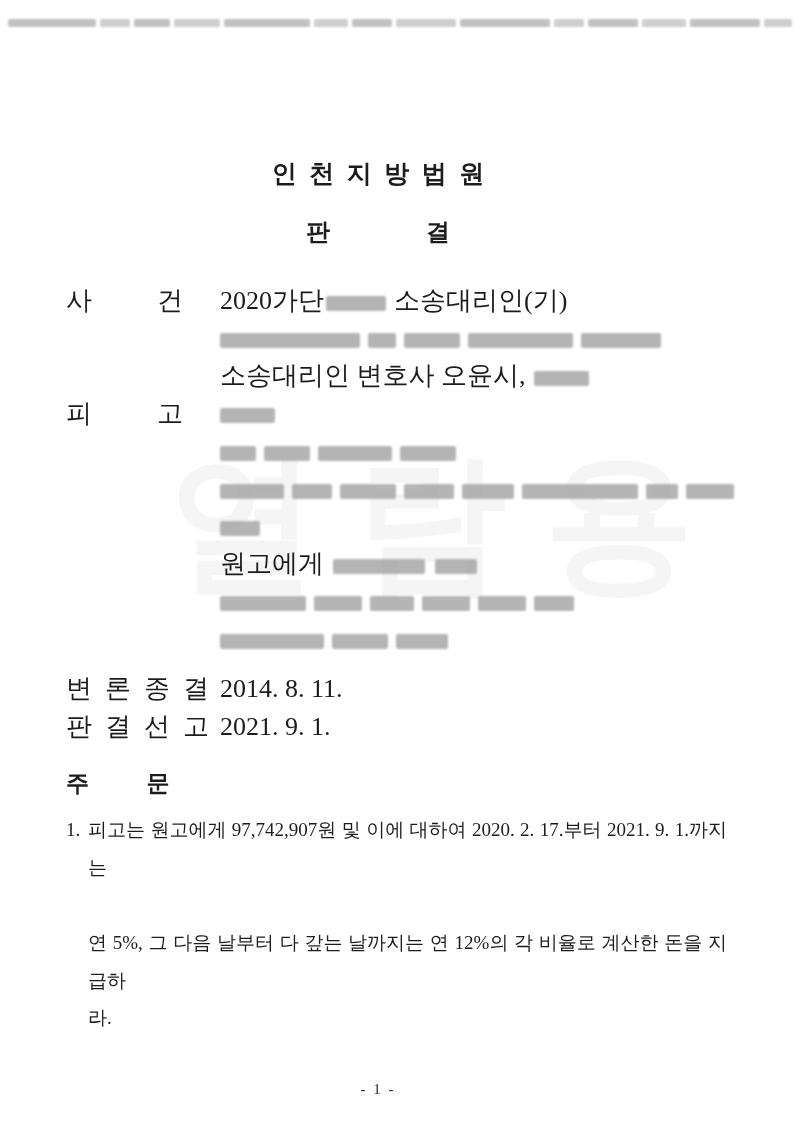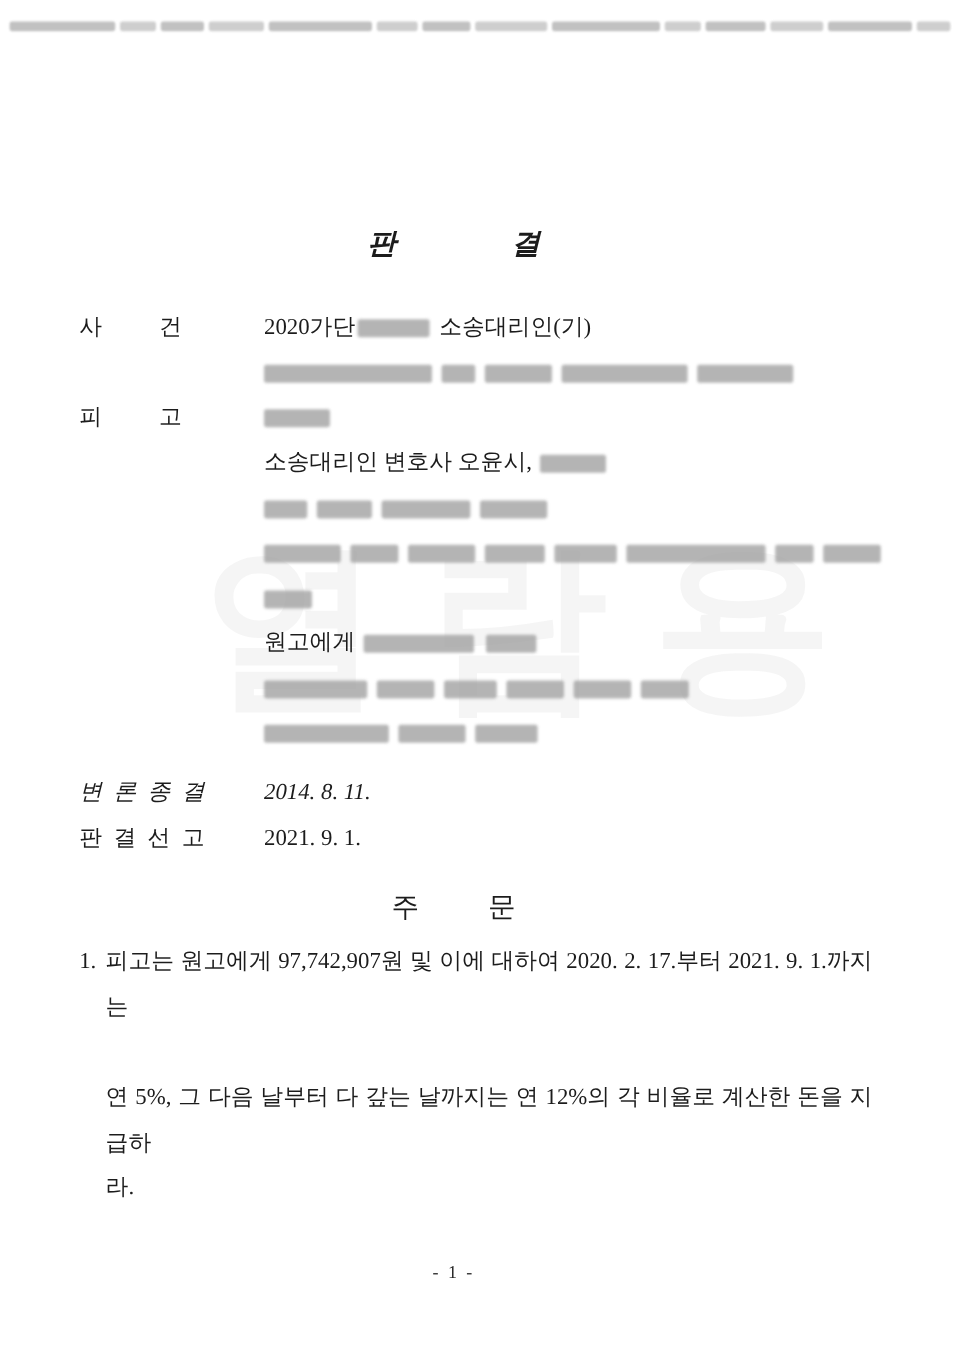--- a/index.html
+++ b/index.html
@@ -12,31 +12,31 @@
   .header-strip .rblock{height:8px;margin-right:4px;background:#b7b7b7;filter:blur(0.8px);opacity:.85;}
   .header-strip .rblock:nth-child(even){background:#c6c6c6;}
   
   .watermark{
     position:absolute;left:168px;top:448px;z-index:0;
     font-size:150px;font-weight:bold;letter-spacing:38px;line-height:1;
     color:rgba(70,70,70,0.055);white-space:nowrap;pointer-events:none;
   }
   .content{position:absolute;left:66px;top:160px;width:661px;z-index:1;}
   .court-title{width:624px;text-align:center;font-size:25px;font-weight:bold;line-height:28px;white-space:pre;}
-  .judgment-title{width:624px;text-align:center;font-size:24px;font-weight:bold;line-height:28px;white-space:pre;margin-top:30px;font-style:italic;}
-  .info{margin-top:36px;font-size:19px;}
+  .judgment-title{width:624px;text-align:center;font-size:24px;font-weight:bold;line-height:28px;white-space:pre;margin-top:30px;}
+  .info{margin-top:36px;font-size:26px;}
   .row{display:flex;height:37.6px;line-height:37.6px;}
   .row .label{width:154px;white-space:pre;flex:none;}
   .row .value{flex:1;white-space:pre;}
   .rblock{display:inline-block;vertical-align:middle;height:15px;background:#a2a2a2;
           filter:blur(1.2px);opacity:.8;border-radius:2px;margin-right:8px;}
   .rwrap{display:inline-block;vertical-align:baseline;}
   .rwrap .rblock{margin:0 8px 0 2px;}
-  .gap-top{margin-top:12px;font-style:italic;}
-  .order-heading{width:624px;text-align:center;font-size:23px;font-weight:normal;line-height:30px;white-space:pre;margin-top:24px;}
+  .gap-top{margin-top:12px;}
+  .order-heading{width:624px;text-align:left;font-size:23px;font-weight:bold;line-height:30px;white-space:pre;margin-top:24px;}
   .order-body{margin-top:12px;font-size:19px;}
   .order-line{line-height:37.5px;}
   .order-first{display:flex;}
   .order-first .marker{width:22px;flex:none;}
   .order-first .otext{flex:1;display:block;text-align:justify;text-align-last:justify;}
   .order-cont{padding-left:22px;text-align:justify;text-align-last:justify;margin-top:38px;}
   .order-last{padding-left:22px;text-align:left;text-align-last:left;}
   .page-marker{margin-top:44px;width:624px;text-align:center;font-size:15px;letter-spacing:2px;color:#2a2a2a;white-space:pre;}
   .pagination{position:absolute;left:0;top:1091px;width:794px;text-align:center;
               font-size:13px;color:#8f8f8f;letter-spacing:1px;z-index:1;
@@ -46,43 +46,44 @@
 <body>
 
 <div class="page">
 
   <div class="header-strip"><span class="rblock" style="width: 88px;"></span><span class="rblock" style="width: 30px;"></span><span class="rblock" style="width: 36px;"></span><span class="rblock" style="width: 46px;"></span><span class="rblock" style="width: 86px;"></span><span class="rblock" style="width: 34px;"></span><span class="rblock" style="width: 40px;"></span><span class="rblock" style="width: 60px;"></span><span class="rblock" style="width: 90px;"></span><span class="rblock" style="width: 30px;"></span><span class="rblock" style="width: 50px;"></span><span class="rblock" style="width: 44px;"></span><span class="rblock" style="width: 70px;"></span><span class="rblock" style="width: 28px;"></span></div>
 
   <div class="watermark">열람용</div>
 
   <div class="content">
 
+    <div class="court-title">인  천  지  방  법  원</div>
     <div class="judgment-title">판                결</div>
 
     <div class="info">
 
       <div class="row">
         <div class="label">사          건</div>
         <div class="value"><span>2020가단</span><span class="rwrap"><span class="rblock" style="width: 60px;"></span></span><span>소송대리인(기)</span></div>
       </div>
 
 
       <div class="row">
         <div class="label"></div>
         <div class="value"><span class="rblock" style="width: 140px;"></span><span class="rblock" style="width: 28px;"></span><span class="rblock" style="width: 56px;"></span><span class="rblock" style="width: 105px;"></span><span class="rblock" style="width: 80px;"></span></div>
       </div>
 
       <div class="row">
-        <div class="label">피          고</div>
-        <div class="value"><span class="rblock" style="width: 55px;"></span></div>
+        <div class="label"></div>
+        <div class="value"><span>소송대리인 변호사 오윤시, </span><span class="rwrap"><span class="rblock" style="width: 55px;"></span></span></div>
       </div>
 
       <div class="row">
-        <div class="label"></div>
-        <div class="value"><span>소송대리인 변호사 오윤시, </span><span class="rwrap"><span class="rblock" style="width: 55px;"></span></span></div>
+        <div class="label">피          고</div>
+        <div class="value"><span class="rblock" style="width: 55px;"></span></div>
       </div>
 
       <div class="row">
         <div class="label"></div>
         <div class="value"><span class="rblock" style="width: 36px;"></span><span class="rblock" style="width: 46px;"></span><span class="rblock" style="width: 74px;"></span><span class="rblock" style="width: 56px;"></span></div>
       </div>
 
       <div class="row">
         <div class="label"></div>
         <div class="value"><span class="rblock" style="width: 64px;"></span><span class="rblock" style="width: 40px;"></span><span class="rblock" style="width: 56px;"></span><span class="rblock" style="width: 50px;"></span><span class="rblock" style="width: 52px;"></span><span class="rblock" style="width: 116px;"></span><span class="rblock" style="width: 32px;"></span><span class="rblock" style="width: 48px;"></span></div>

